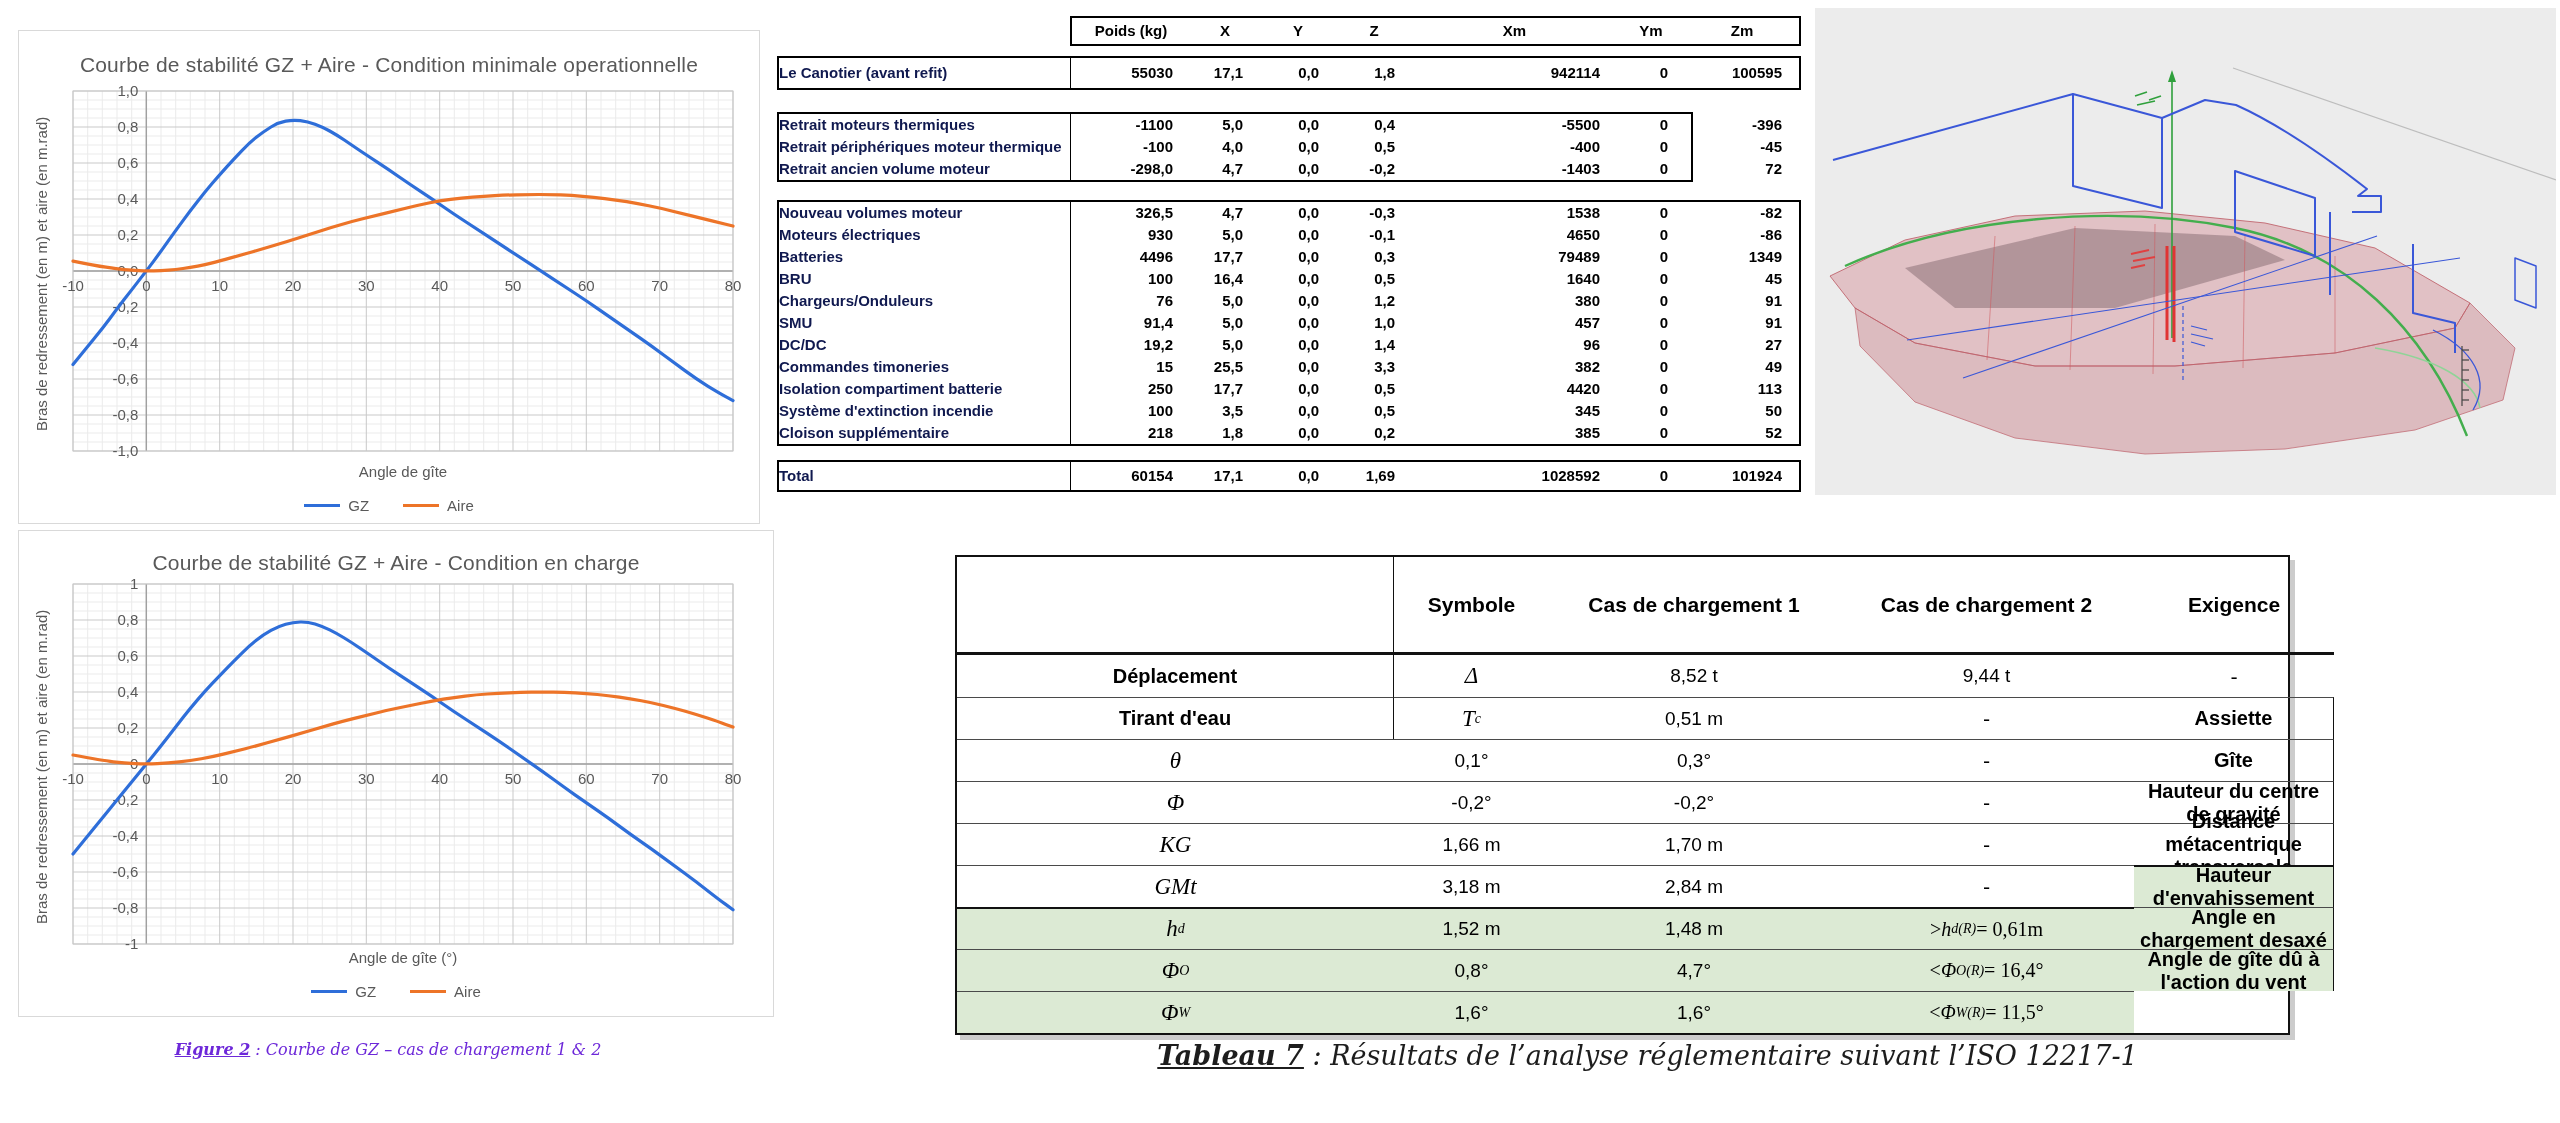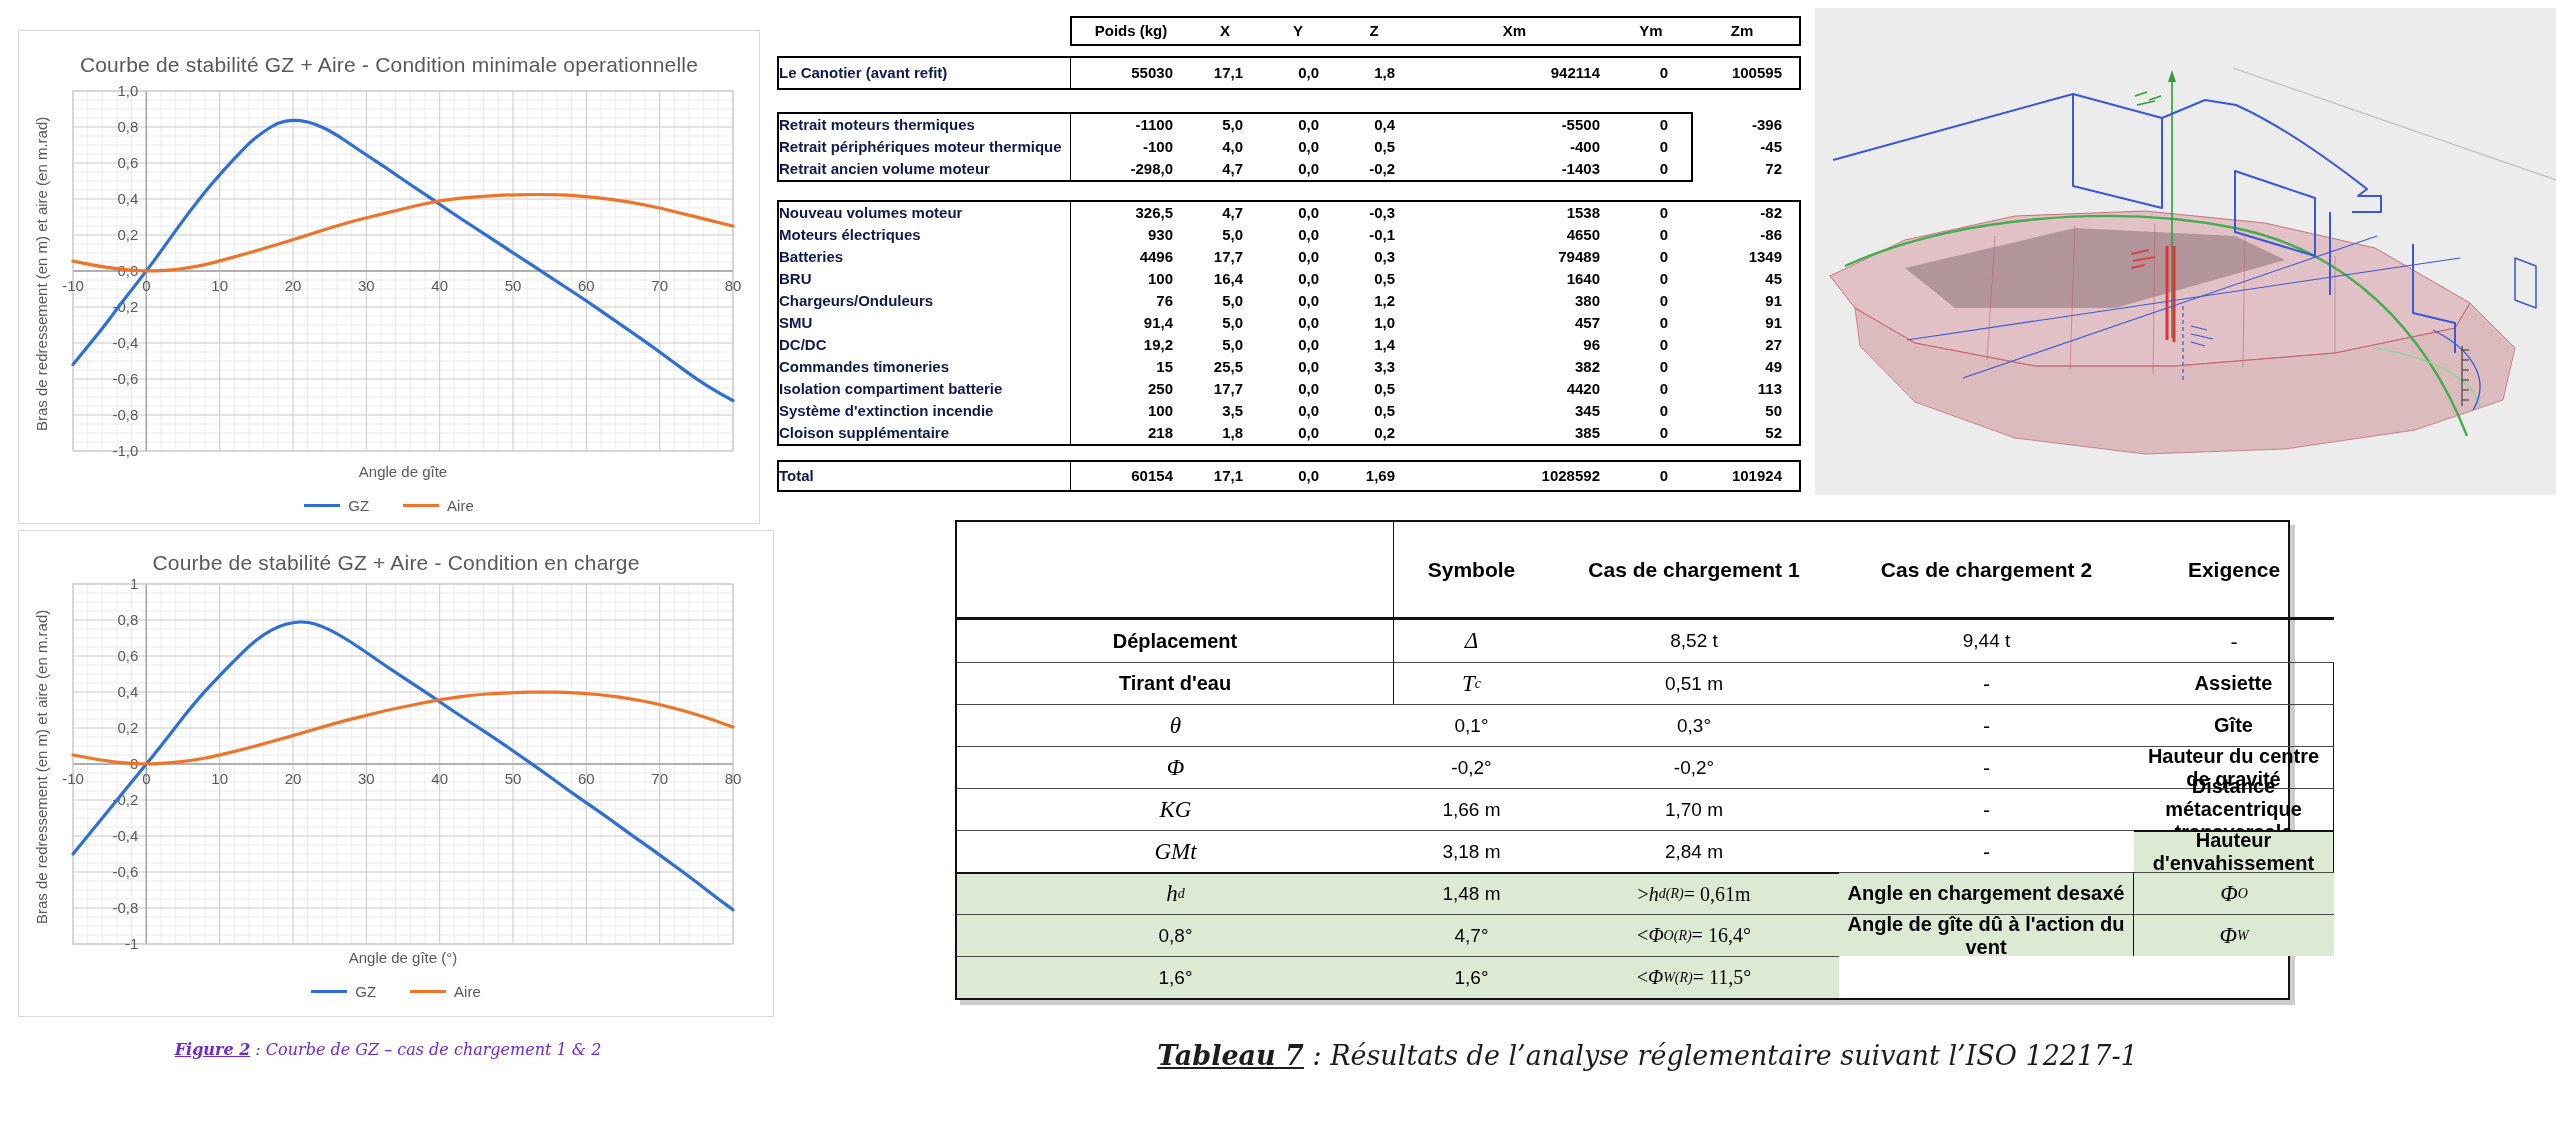--- a/index.html
+++ b/index.html
@@ -49,21 +49,21 @@
   .wbase .wrow{height:30px;line-height:30px;}
   .wrem{left:0;top:96px;width:916px;height:70px;}
   .wadd{left:0;top:184px;width:1024px;height:246px;}
   .wtot{left:0;top:444px;width:1024px;height:32px;}
   .wtot .wrow{height:28px;line-height:28px;}
 
   
   .cad-wrap{position:absolute;left:1815px;top:8px;width:741px;height:487px;}
 
   
-  .t7{position:absolute;left:955px;top:520px;width:1335px;border:2.5px solid #111;background:#fff;
+  .t7{position:absolute;left:955px;top:555px;width:1335px;border:2.5px solid #111;background:#fff;
       display:grid;grid-template-columns:437px 155px 290px 295px 200px;box-sizing:border-box;
       box-shadow:5px 5px 0 #cccccc;}
   .t7 .cell{display:flex;align-items:center;justify-content:center;box-sizing:border-box;}
   .t7 .hd{height:98px;font-weight:700;font-size:21px;border-bottom:3px solid #111;}
   .t7 .bd{height:42px;font-size:19px;}
   .t7 .col0{border-right:1.5px solid #111;font-weight:700;font-size:20px;text-align:center;}
   .t7 .rt{border-top:1.2px solid #4a4a4a;}
   .t7 .green{background:#dcead4;}
   .t7 .gt{border-top:2.5px solid #111;}
   .t7 .sym{font-family:"Liberation Serif",serif;font-style:italic;font-size:23px;}
@@ -685,20 +685,21 @@
         <span class="rsym"></span>
         <sub></sub>
         <span></span>
       </div>
 
     <div class="cell bd col0 green gt">Hauteur d'envahissement</div>
     <div class="cell bd green gt">
         <span class="sym">h</span>
         <sub>d</sub>
       </div>
+    <div class="cell bd green gt">1,52 m</div>
     <div class="cell bd green gt">1,48 m</div>
     <div class="cell bd green gt req">
         <span>&gt; </span>
         <span class="rsym">h</span>
         <sub>d(R)</sub>
         <span> = 0,61m</span>
       </div>
 
     <div class="cell bd col0 green rt">Angle en chargement desaxé</div>
     <div class="cell bd green rt">

